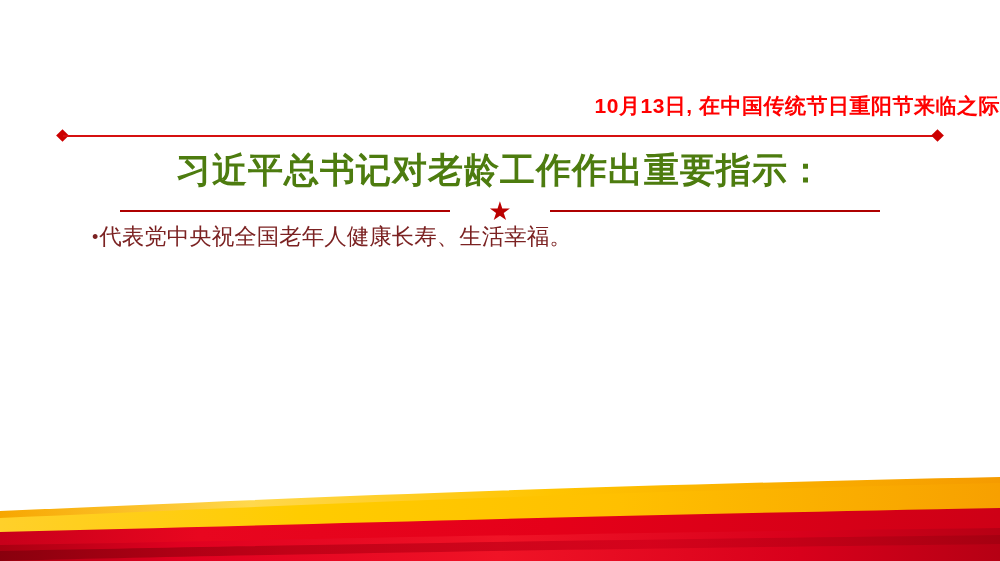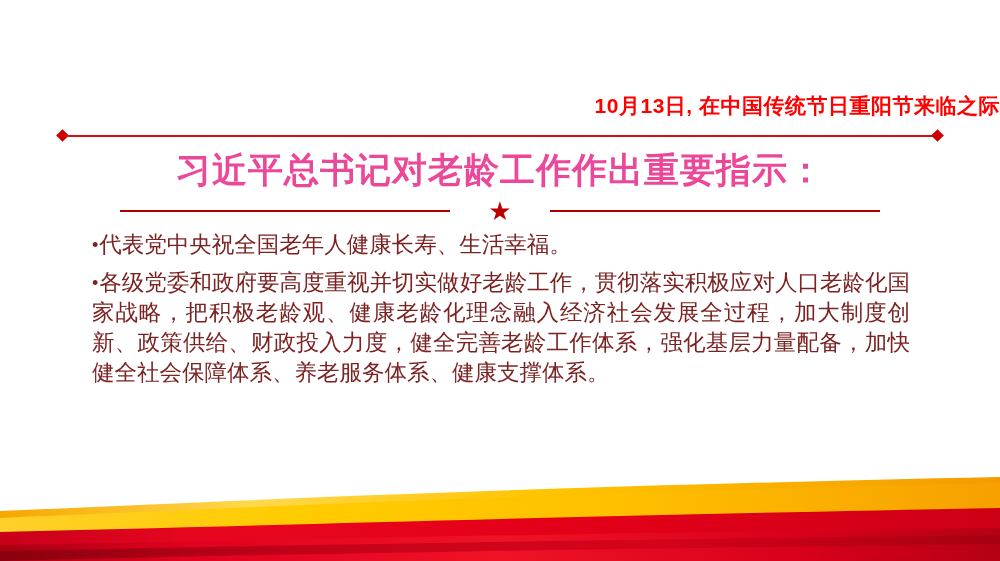--- a/index.html
+++ b/index.html
@@ -63,21 +63,21 @@
   
   .main-title {
     position: absolute;
     left: 0;
     top: 147px;
     width: 1000px;
     text-align: center;
     font-family: Liberation Serif, serif;
     font-size: 35px;
     font-weight: 700;
-    color: #ec4899;
+    color: #4d7c0f;
     letter-spacing: 1px;
     white-space: nowrap;
   }
 
   
   .star-divider {
     position: absolute;
     left: 120px;
     top: 199px;
     width: 760px;
@@ -108,21 +108,21 @@
     top: 222px;
     width: 818px;
     color: #7B2222;
     font-family: "Liberation Serif", serif;
     font-size: 22.5px;
     line-height: 30px;
     text-align: justify;
     text-justify: inter-character;
   }
   .body-text p {
-    margin: 8px 0 0 0;
+    margin: 0 0 0 0;
     text-indent: 0;
   }
   .body-text p .bullet {
     font-family: "Liberation Sans", sans-serif;
     font-size: 18px;
     vertical-align: 1px;
     padding-right: 1px;
   }
 
   
@@ -151,21 +151,20 @@
   <div class="main-title">习近平总书记对老龄工作作出重要指示：</div>
 
   <div class="star-divider">
     <span class="seg left"></span>
     <span class="star">★</span>
     <span class="seg right"></span>
   </div>
 
   <div class="body-text">
     <p><span class="bullet">•</span><span>代表党中央祝全国老年人健康长寿、生活幸福。</span></p>
-    <p><span class="bullet">•</span><span>各级党委和政府要高度重视并切实做好老龄工作，贯彻落实积极应对人口老龄化国家战略，把积极老龄观、健康老龄化理念融入经济社会发展全过程，加大制度创新、政策供给、财政投入力度，健全完善老龄工作体系，强化基层力量配备，加快健全社会保障体系、养老服务体系、健康支撑体系。</span></p>
   </div>
 
   <div class="banner">
     <svg viewBox="0 0 1000 90" preserveAspectRatio="none" xmlns="http://www.w3.org/2000/svg">
       <defs>
         <linearGradient id="gGoldTop" x1="0" y1="0" x2="1" y2="0">
           <stop offset="0" stop-color="#F7A600"></stop>
           <stop offset="0.25" stop-color="#FFD84D"></stop>
           <stop offset="0.55" stop-color="#FFC400"></stop>
           <stop offset="1" stop-color="#F59B00"></stop>

